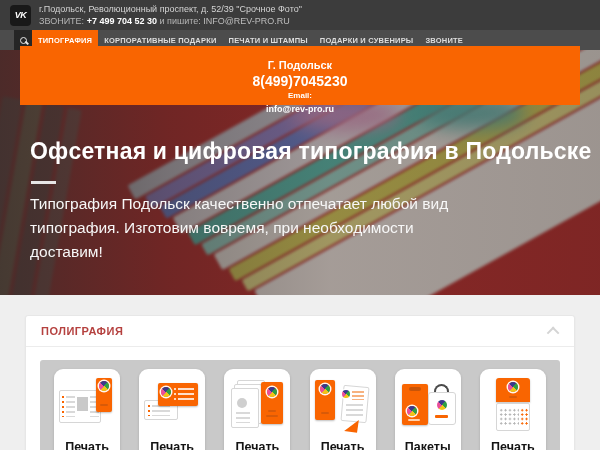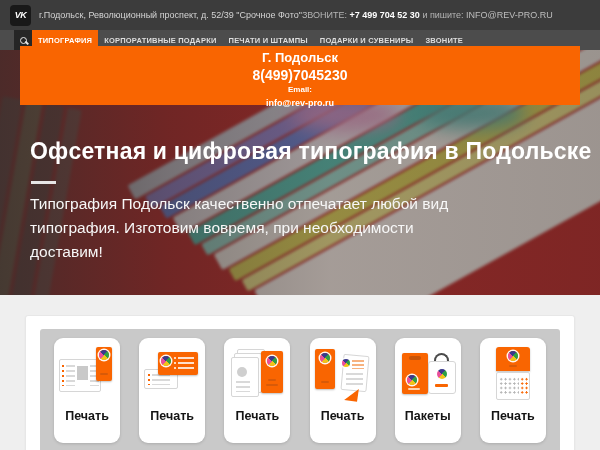--- a/index.html
+++ b/index.html
@@ -15,21 +15,21 @@
     position:absolute; top:0; left:0; right:0; height:30px;
     background:#3c3c3c; display:flex; align-items:center; padding-left:10px; z-index:6;
   }
   .vk-badge {
     width:21px; height:21px; background:#191919; border-radius:4px;
     color:#fff; font-weight:bold; font-size:9px; display:flex;
     align-items:center; justify-content:center; margin-right:8px; flex:0 0 auto;
     font-style:italic; letter-spacing:-0.5px;
   }
   .vk-badge::before { content:"VK"; }
-  .topbar-text { display:flex; line-height:12px; }
+  .topbar-text { display:flex; flex-direction:column; line-height:12px; }
   .tb-line1 { font-size:9px; color:#d4d4d4; }
   .tb-line2 { font-size:9px; color:#b5b5b5; }
   .tb-line2 .tb-phone { color:#ffffff; font-weight:bold; }
   .tb-line2 .tb-email { color:#bdbdbd; }
   
   .navbar {
     position:absolute; top:30px; left:0; right:0; height:20px;
     background:#4c4c4c; display:flex; align-items:stretch; padding-left:14px; z-index:6;
   }
   .search-btn {
@@ -90,21 +90,21 @@
   }
   .hero-subtitle {
     position:absolute; left:30px; top:142px; width:445px; z-index:3;
     font-size:15.5px; line-height:24px; color:#f7f7f7;
   }
   
   .contact-panel {
     position:absolute; left:20px; right:20px; top:46px; height:59px;
     background:#f96501; z-index:7; text-align:center; color:#fff;
   }
-  .cp-city { font-size:13px; font-weight:bold; padding-top:4px; }
+  .cp-city { font-size:11px; font-weight:bold; padding-top:13px; }
   .cp-phone { font-size:14px; font-weight:bold; margin-top:2px; cursor:pointer; }
   .cp-email-label { font-size:8px; font-weight:bold; margin-top:2px; }
   .cp-email { font-size:9px; font-weight:bold; margin-top:4px; cursor:pointer; }
   
   .card {
     position:absolute; left:25px; right:25px; top:315px; height:180px;
     background:#fff; border:1px solid #e7e7e7; border-radius:3px;
     box-shadow:0 1px 2px rgba(0,0,0,.05);
   }
   .card-header {
@@ -206,20 +206,24 @@
 </div>
 
 <div class="contact-panel">
   <div class="cp-city">Г. Подольск</div>
   <div class="cp-phone">8(499)7045230</div>
   <div class="cp-email-label">Email:</div>
   <div class="cp-email">info@rev-pro.ru</div>
 </div>
 
 <div class="card">
+  <div class="card-header">
+    <span class="card-title">ПОЛИГРАФИЯ</span>
+    <span class="chevron-up"></span>
+  </div>
   <div class="strip">
 
     <div class="tile">
       <div class="ill">
         <span class="sheet" style="left:0;top:12px;width:42px;height:33px;"></span>
         <span class="odots" style="left:3px;top:18px;height:21px;"></span>
         <span class="glines" style="left:7px;top:18px;width:9px;height:21px;"></span>
         <span class="gbox" style="left:18px;top:19px;width:11px;height:14px;"></span>
         <span class="glines" style="left:31px;top:18px;width:9px;height:21px;"></span>
         <span class="ocard" style="right:3px;top:0;width:16px;height:34px;"></span>

